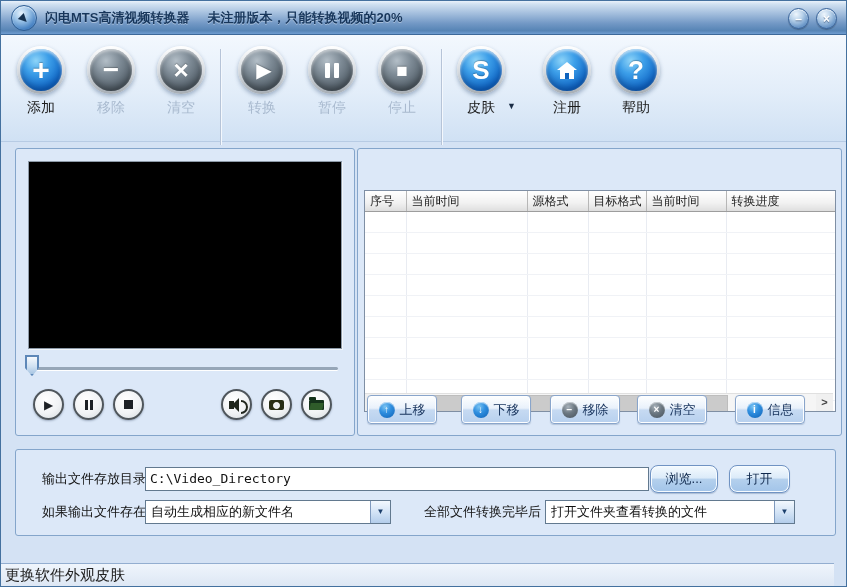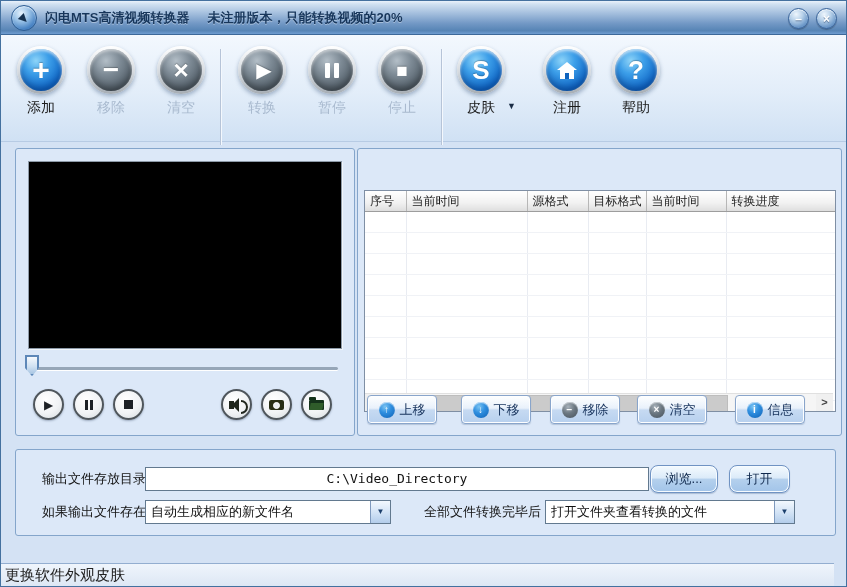--- a/index.html
+++ b/index.html
@@ -144,21 +144,21 @@
   }
   .mini.blue{background:radial-gradient(circle at 38% 30%,#7cc4f2 0%,#2f8fe0 40%,#0d5fb4 100%);box-shadow:inset 0 1px 1px rgba(255,255,255,.7);}
   .mini.gray{background:radial-gradient(circle at 38% 30%,#a8b2bb 0%,#6b7781 45%,#45505a 100%);box-shadow:inset 0 1px 1px rgba(255,255,255,.6);}
   .qbtn .qlbl{font-size:13px;color:#14305a;white-space:nowrap;}
   
   #g-output{left:14px;top:448px;width:819px;height:85px;}
   .flabel{position:absolute;font-size:13px;color:#141414;white-space:nowrap;}
   .tinput{
     position:absolute;left:129px;top:17px;width:494px;height:22px;background:#fff;
     border:1px solid #62798f;font-family:"DejaVu Sans Mono","Liberation Mono",monospace;
-    font-size:13px;color:#111;padding:0 4px;line-height:22px;white-space:nowrap;overflow:hidden;text-align:center;
+    font-size:13px;color:#111;padding:0 4px;line-height:22px;white-space:nowrap;overflow:hidden;
   }
   .combo{
     position:absolute;height:22px;background:#fff;border:1px solid #62798f;
     font-size:13px;color:#111;line-height:22px;padding-left:5px;white-space:nowrap;cursor:default;
   }
   .combo .drop{
     position:absolute;right:0;top:0;bottom:0;width:19px;
     background:linear-gradient(180deg,#f2f8fe 0%,#d4e4f6 50%,#b3cdeb 100%);
     border-left:1px solid #7e99bd;display:flex;align-items:center;justify-content:center;
     font-size:8px;color:#1b3e6b;

